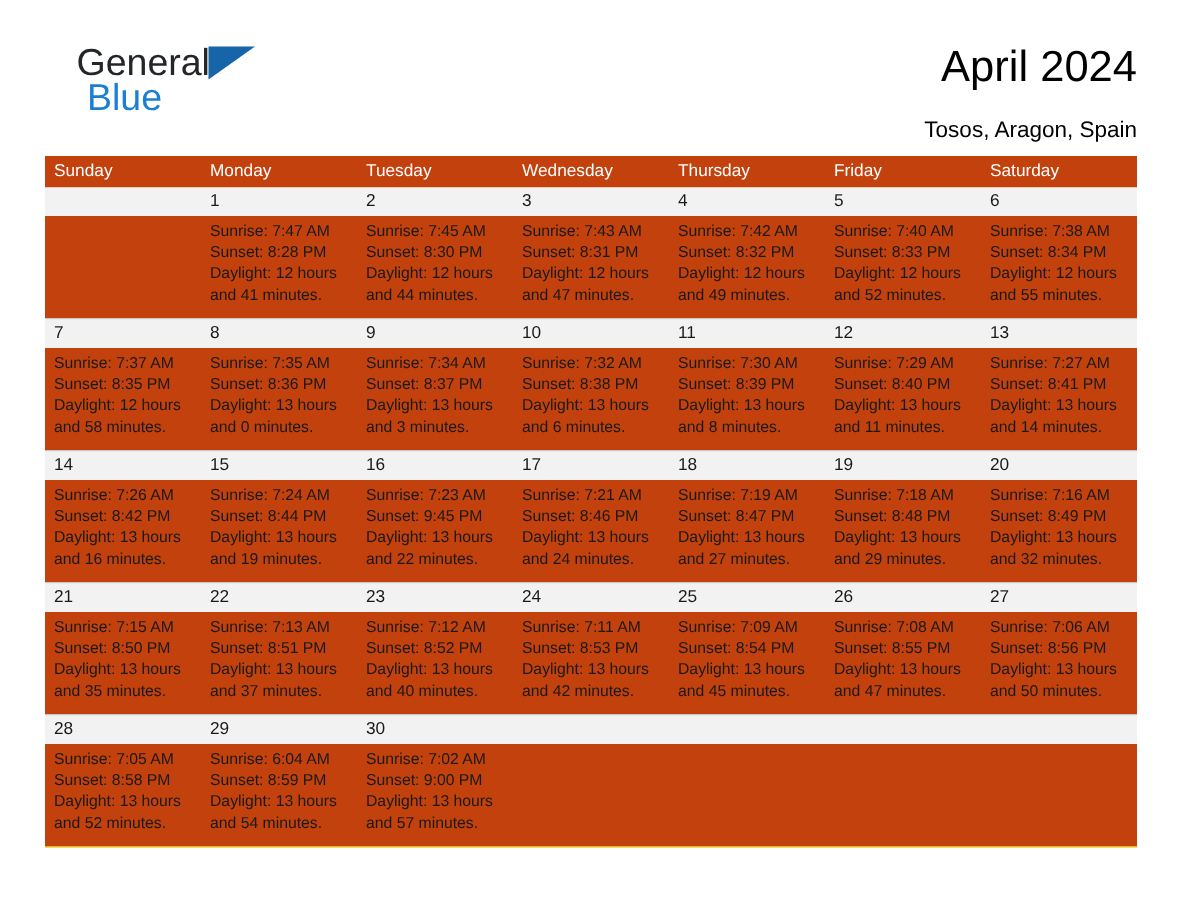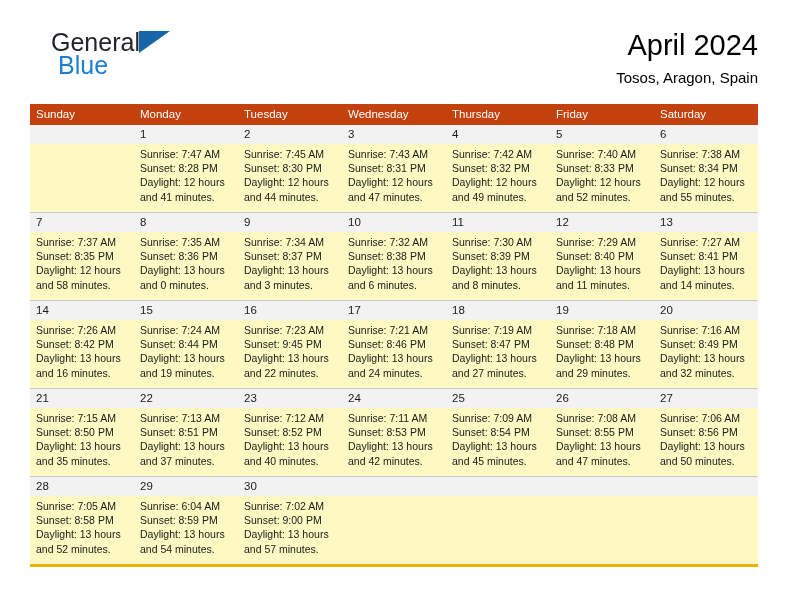--- a/index.html
+++ b/index.html
@@ -72,21 +72,21 @@
   .cal-title {
     font-size: 29px;
     color: #000000;
     line-height: 34px;
     white-space: nowrap;
   }
   .cal-subtitle {
     font-size: 15px;
     color: #000000;
     line-height: 22px;
-    margin-top: 5px;
+    margin-top: 14px;
     white-space: nowrap;
   }
 
   
   .calendar {
     position: absolute;
     left: 30px;
     top: 104px;
     width: 728px;
   }
@@ -101,30 +101,30 @@
     font-size: 11.5px;
     line-height: 21px;
     padding-left: 6px;
     box-sizing: border-box;
     white-space: nowrap;
     overflow: hidden;
   }
   .week {
     border-bottom: 1px solid #c8c8c8;
   }
-  .week:last-child { border-bottom: 3px solid #eab308; }
+  .week:last-child { border-bottom: 1px solid #eab308; }
   .week-daynums {
     display: flex;
     background: #f2f2f2;
     height: 19px;
   }
   .week-body {
     display: flex;
     min-height: 68px;
-    background: #fef9c3;
+    background: #c2410c;
   }
   .daynum-cell {
     flex: 1 1 0;
     box-sizing: border-box;
     padding-left: 6px;
     font-size: 11.5px;
     line-height: 19px;
     color: #1a1a1a;
     white-space: nowrap;
     overflow: hidden;

